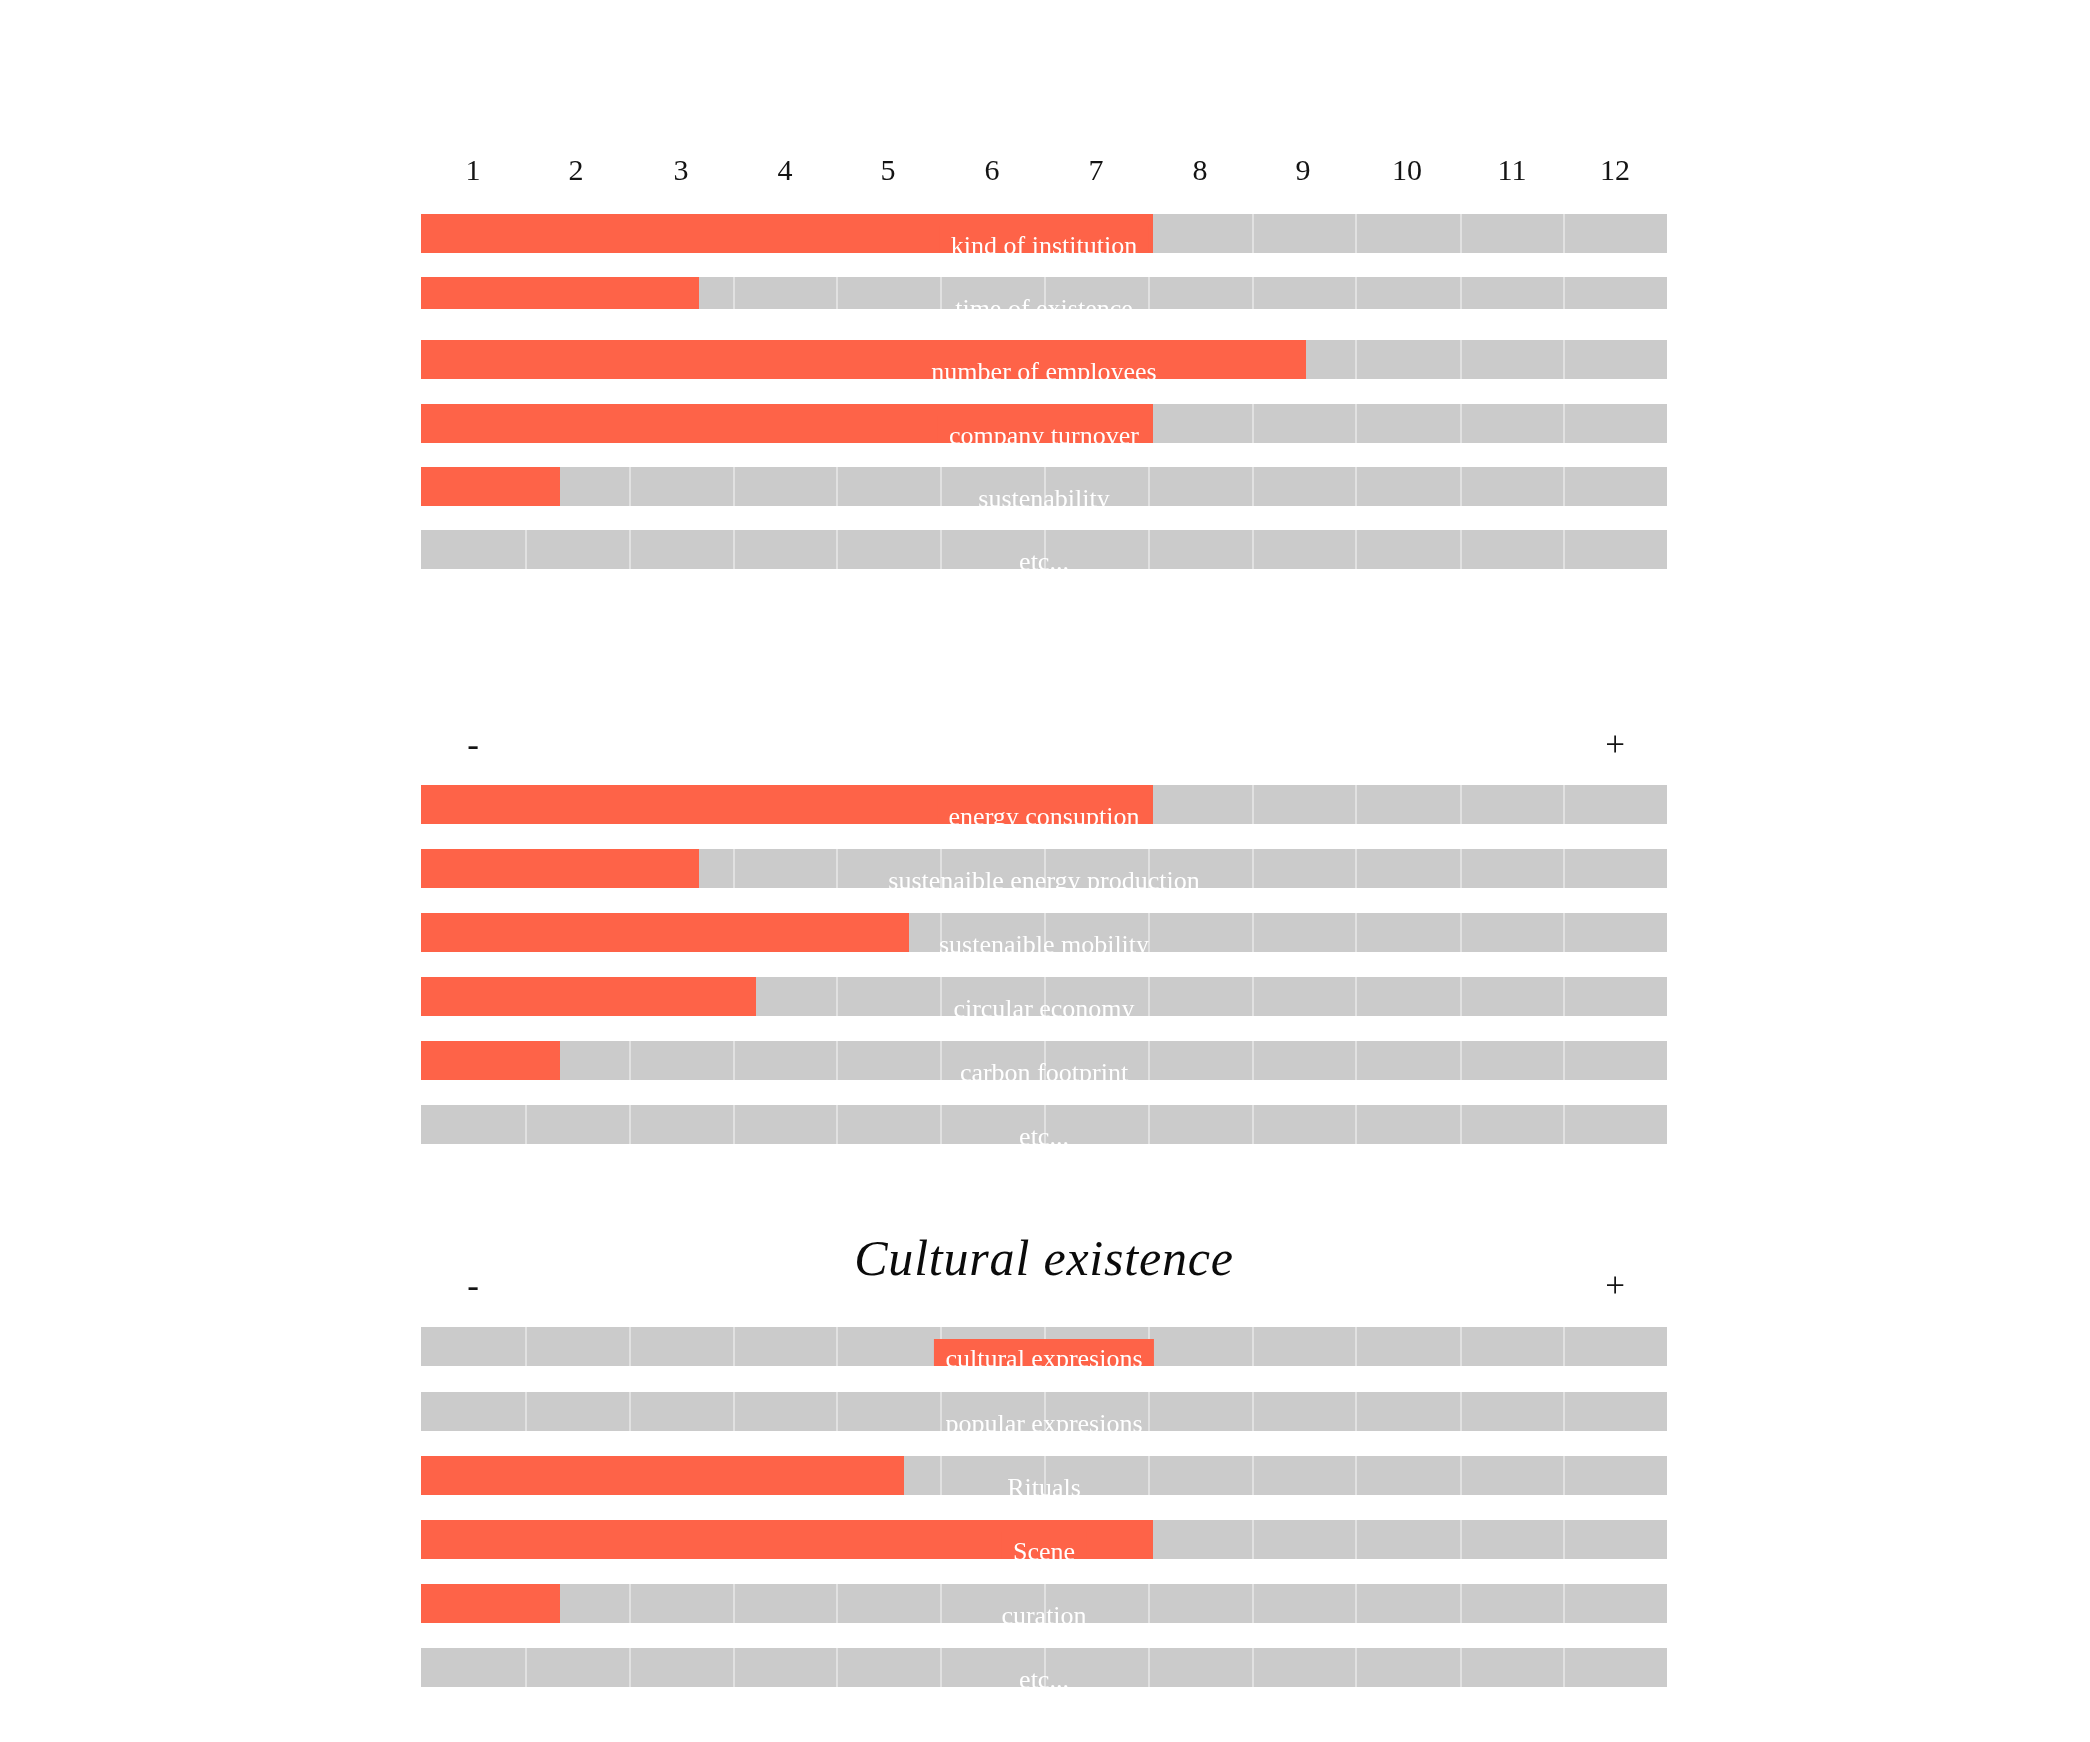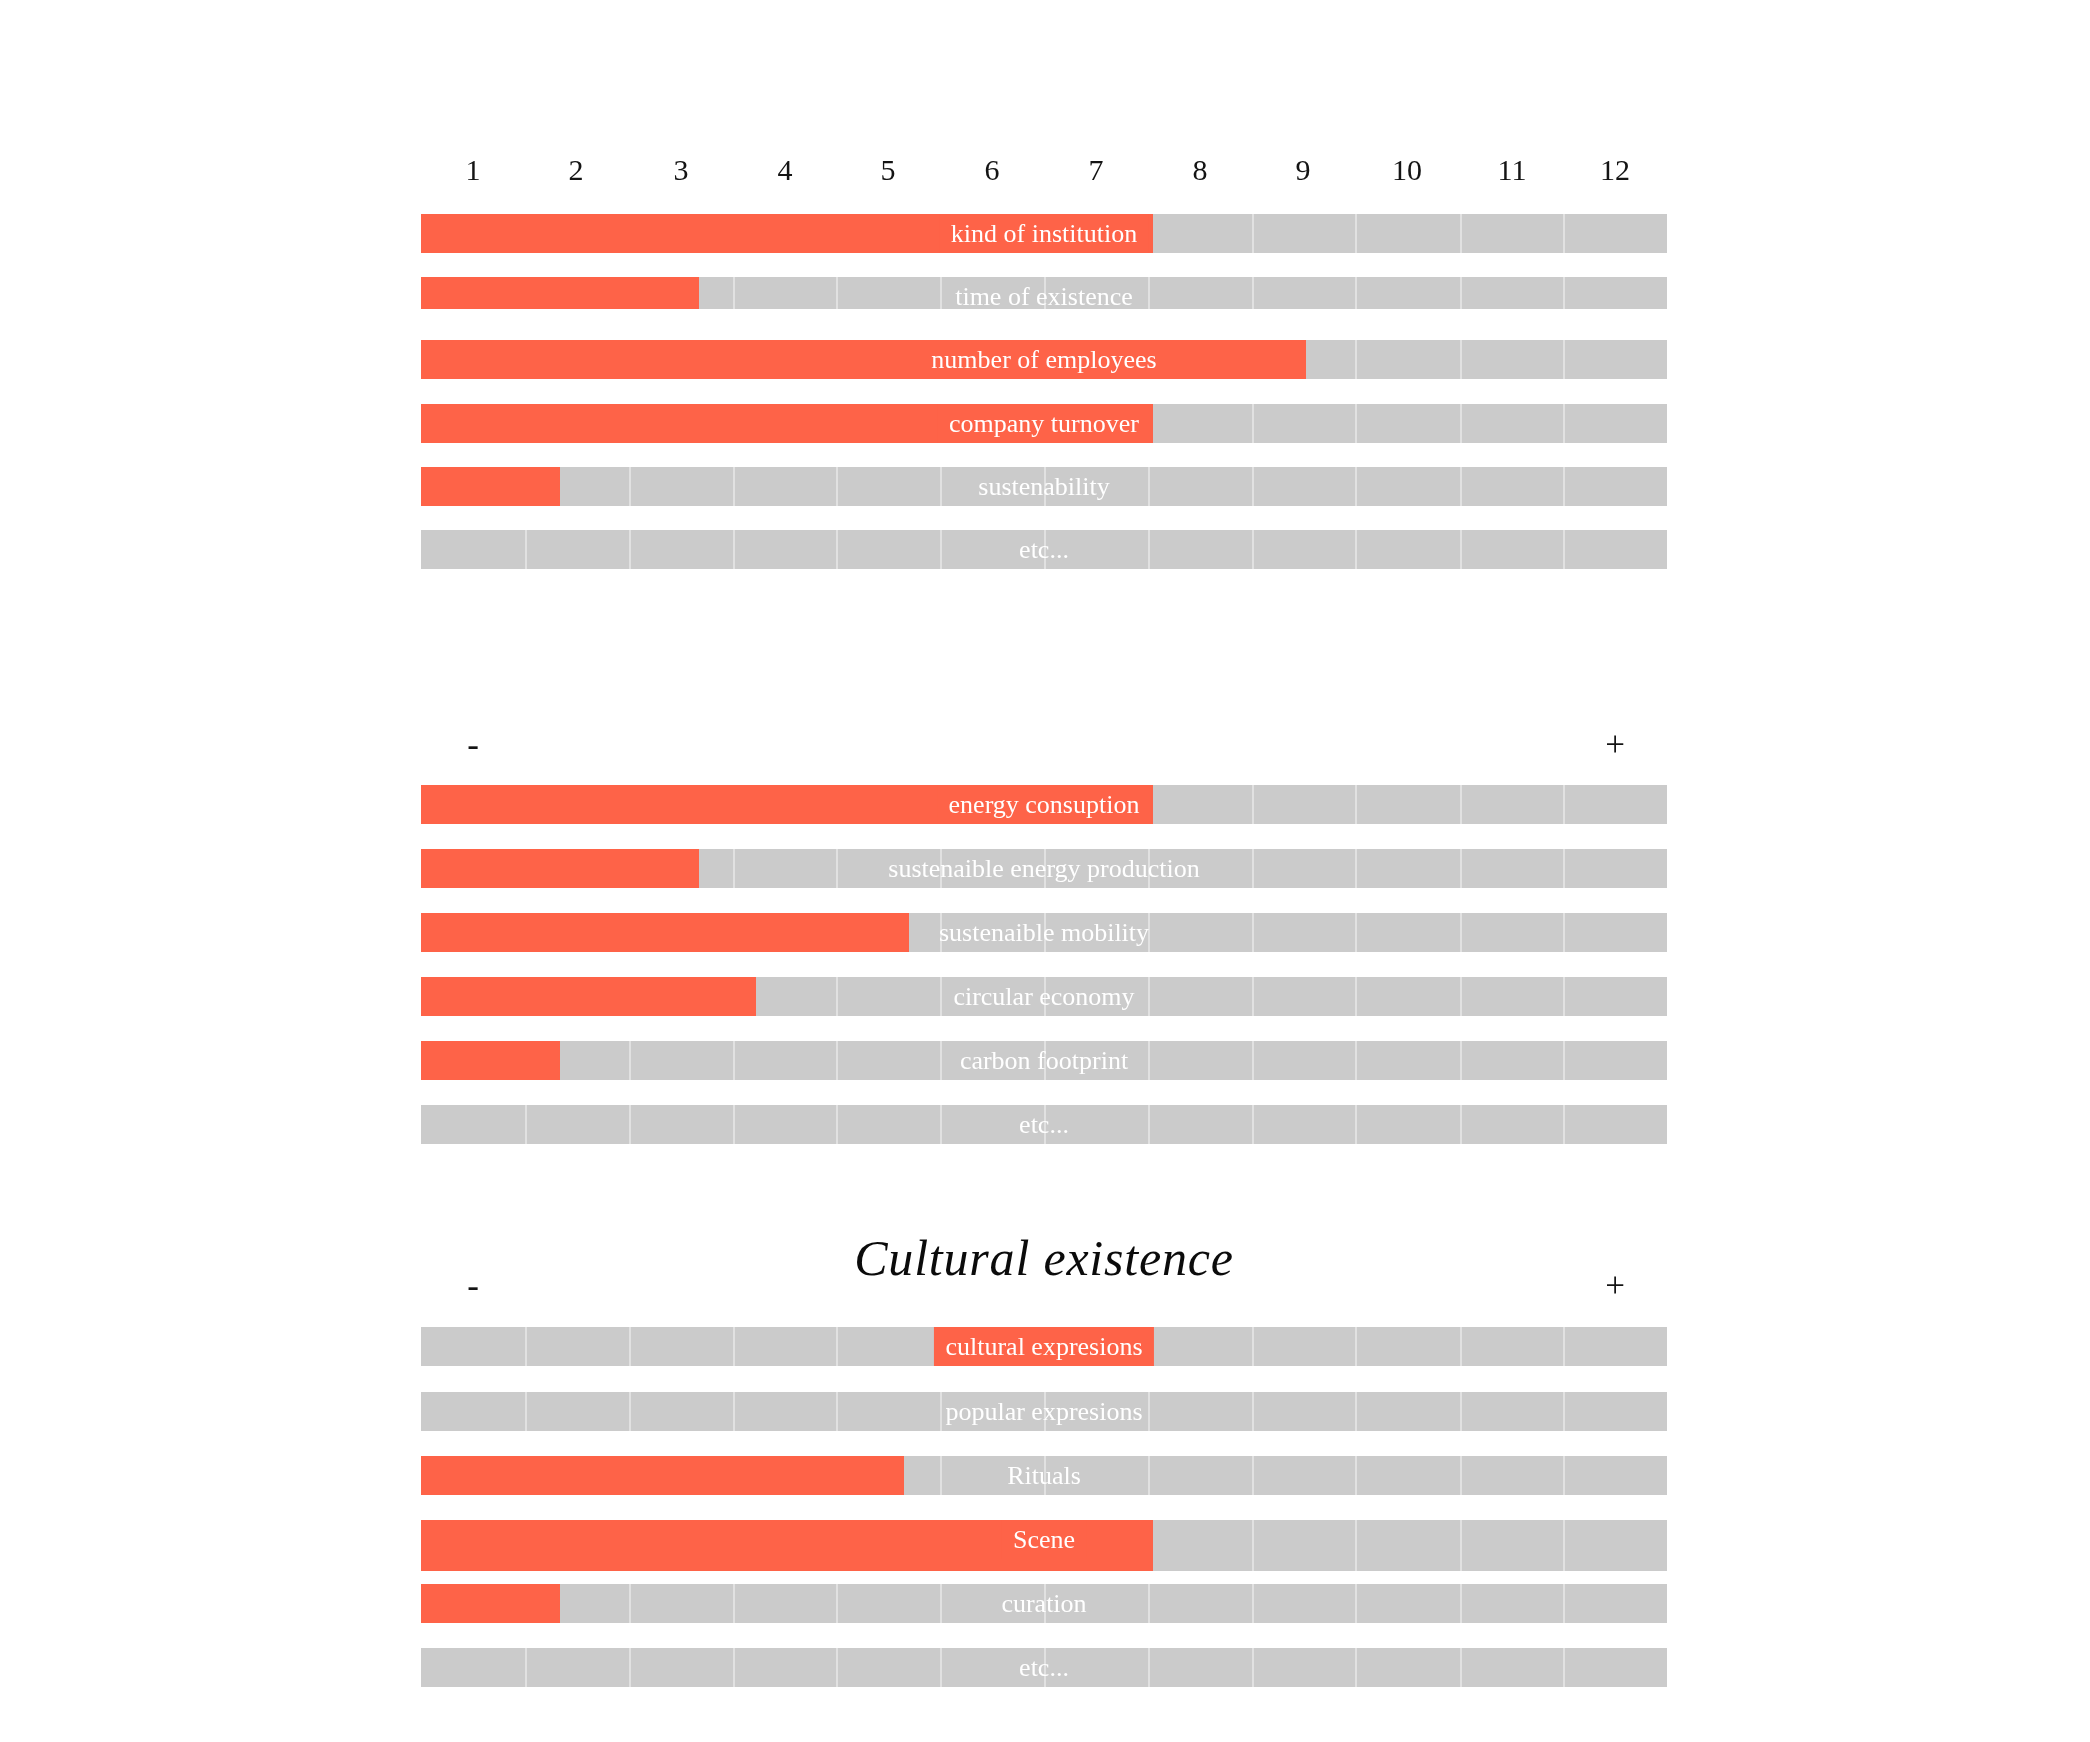--- a/index.html
+++ b/index.html
@@ -58,21 +58,21 @@
     background:rgba(255,255,255,0.42);
   }
   .bar-fill{
     position:absolute;
     left:0; top:0;
     height:100%;
     background:#fe6348;
   }
   .bar-label{
     position:absolute;
-    left:50%; top:0;
+    left:50%; top:12px;
     transform:translateX(-50%);
     height:39px;
     line-height:40px;
     padding:0 11.5px;
     font-size:26px;
     color:#ffffff;
     white-space:nowrap;
   }
   .bar-label.chip{
     background:#fe6348;
@@ -317,21 +317,21 @@
       <div class="seg-sep" style="left: 727px;"></div>
       <div class="seg-sep" style="left: 623px;"></div>
       <div class="seg-sep" style="left: 519px;"></div>
       <div class="seg-sep" style="left: 415px;"></div>
       <div class="seg-sep" style="left: 312px;"></div>
       <div class="seg-sep" style="left: 208px;"></div>
       <div class="seg-sep" style="left: 104px;"></div>
     <div class="bar-fill" style="width: 483px;"></div>
     <div class="bar-label">Rituals</div>
   </div>
-    <div class="bar-row" style="top: 1520px; height: 51px; text-decoration: underline;">
+    <div class="bar-row" style="top: 1520px; height: 39px; text-decoration: underline;">
       <div class="seg-sep" style="left: 1142px;"></div>
       <div class="seg-sep" style="left: 1039px;"></div>
       <div class="seg-sep" style="left: 934px;"></div>
       <div class="seg-sep" style="left: 831px;"></div>
       <div class="seg-sep" style="left: 727px;"></div>
       <div class="seg-sep" style="left: 623px;"></div>
       <div class="seg-sep" style="left: 519px;"></div>
       <div class="seg-sep" style="left: 415px;"></div>
       <div class="seg-sep" style="left: 312px;"></div>
       <div class="seg-sep" style="left: 208px;"></div>

